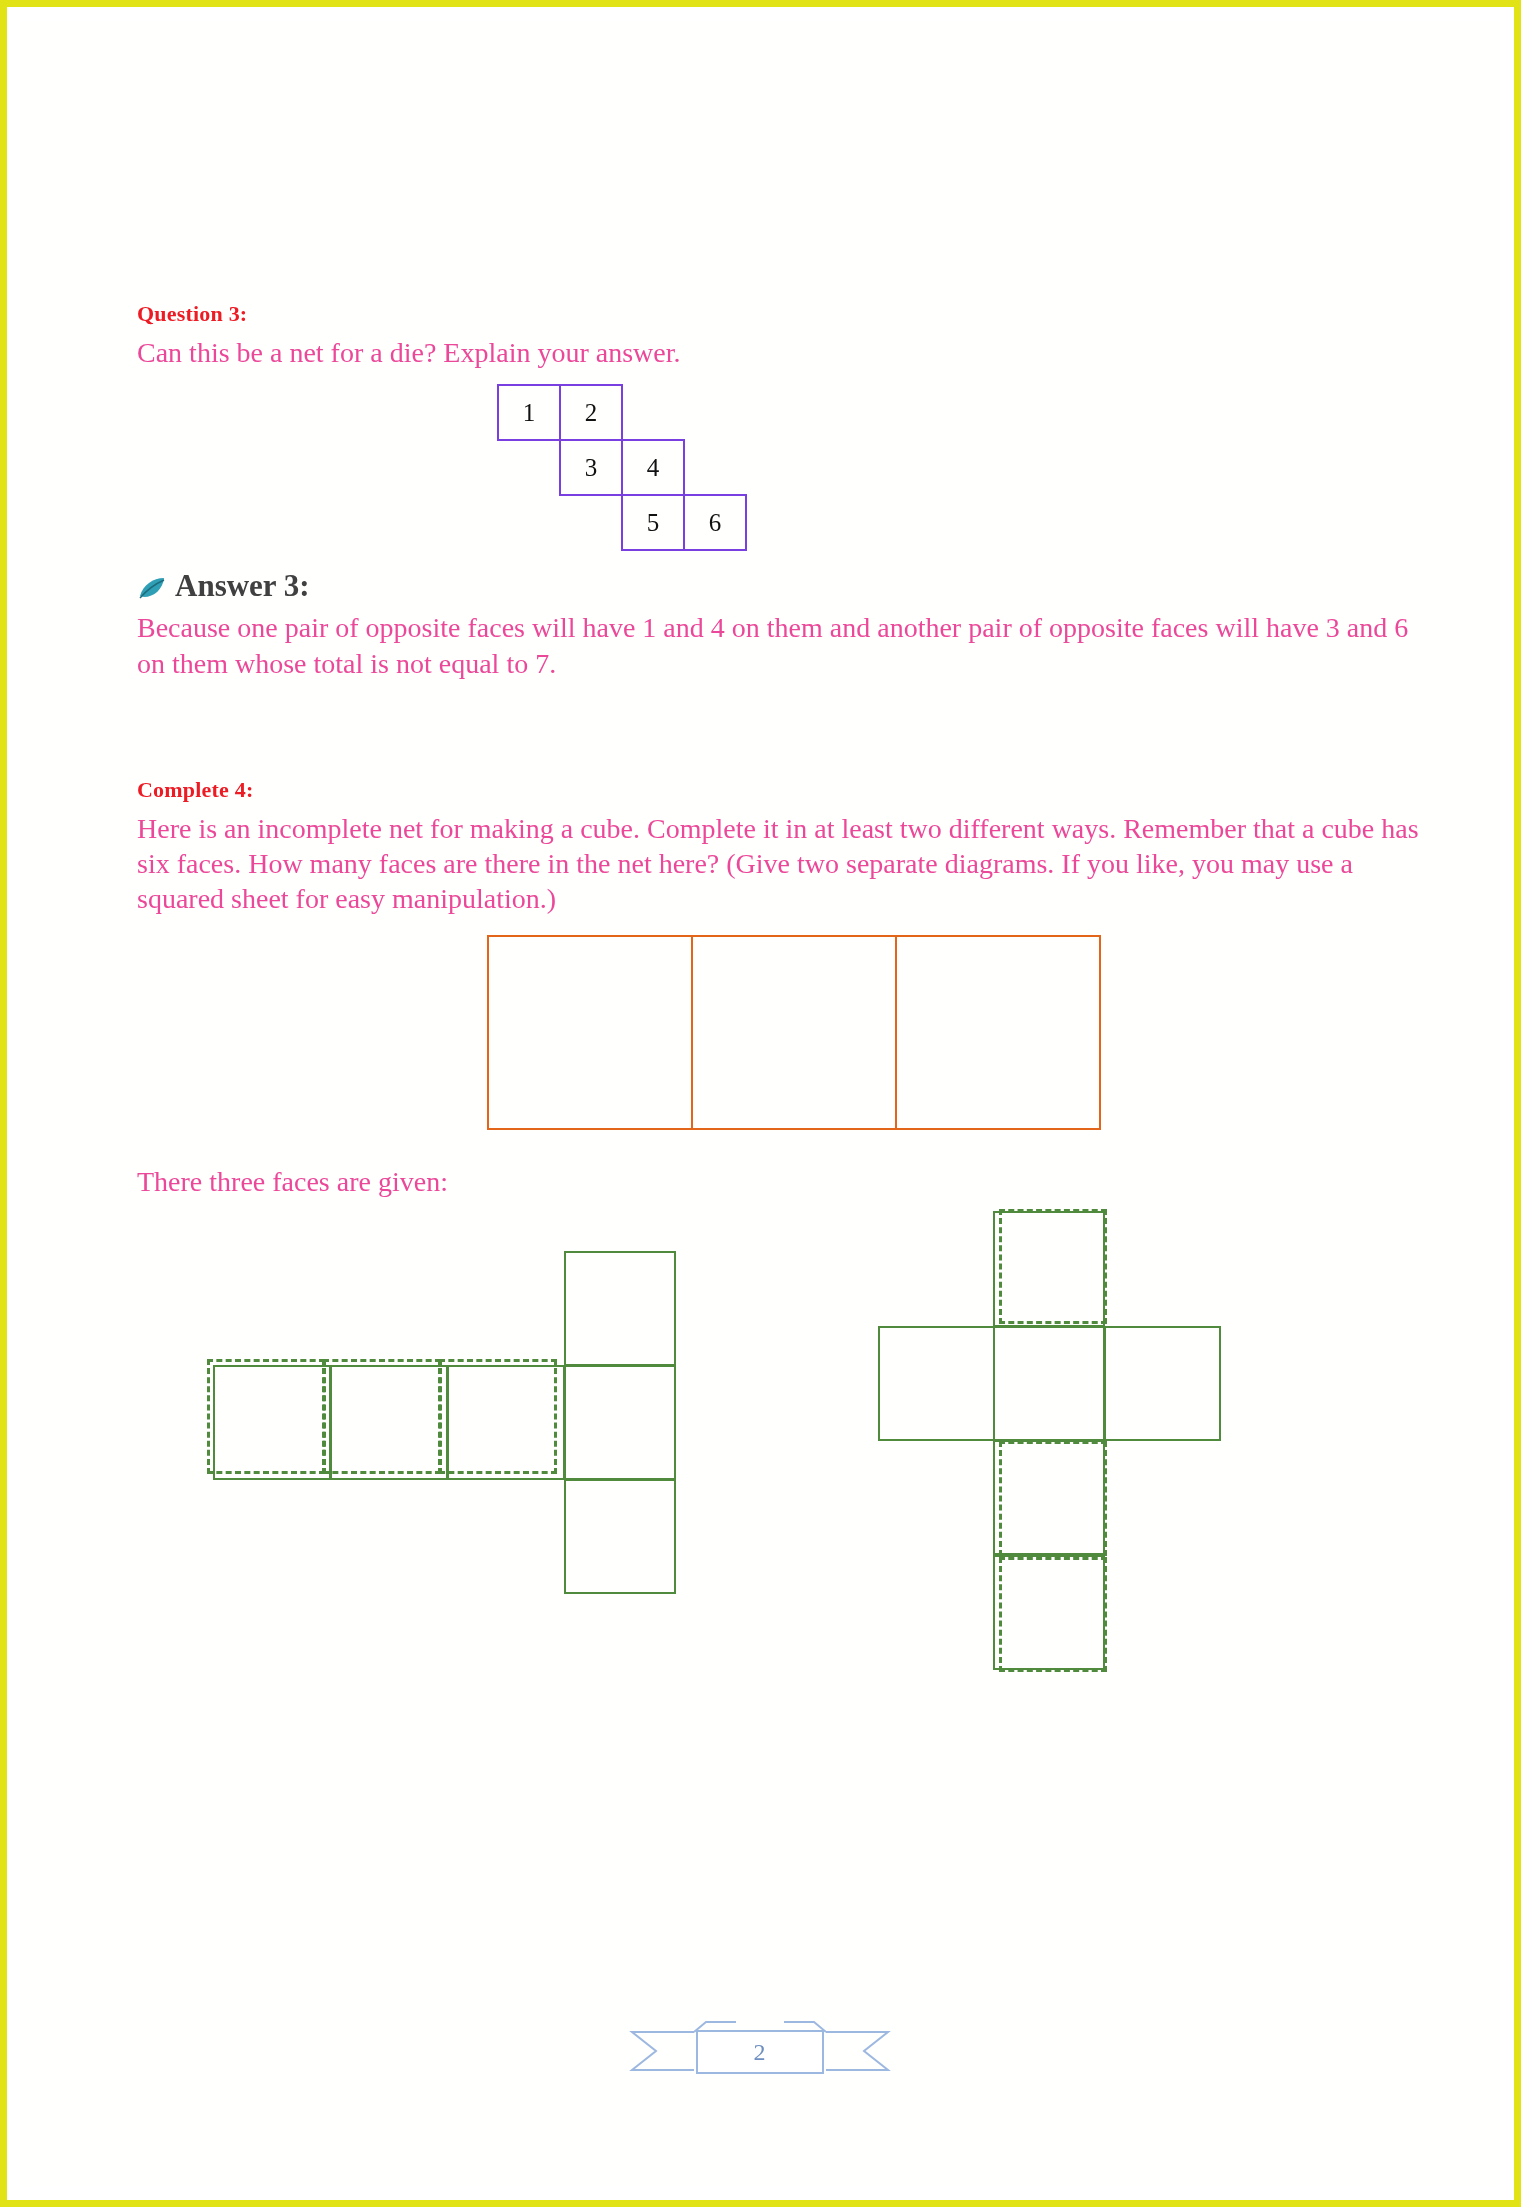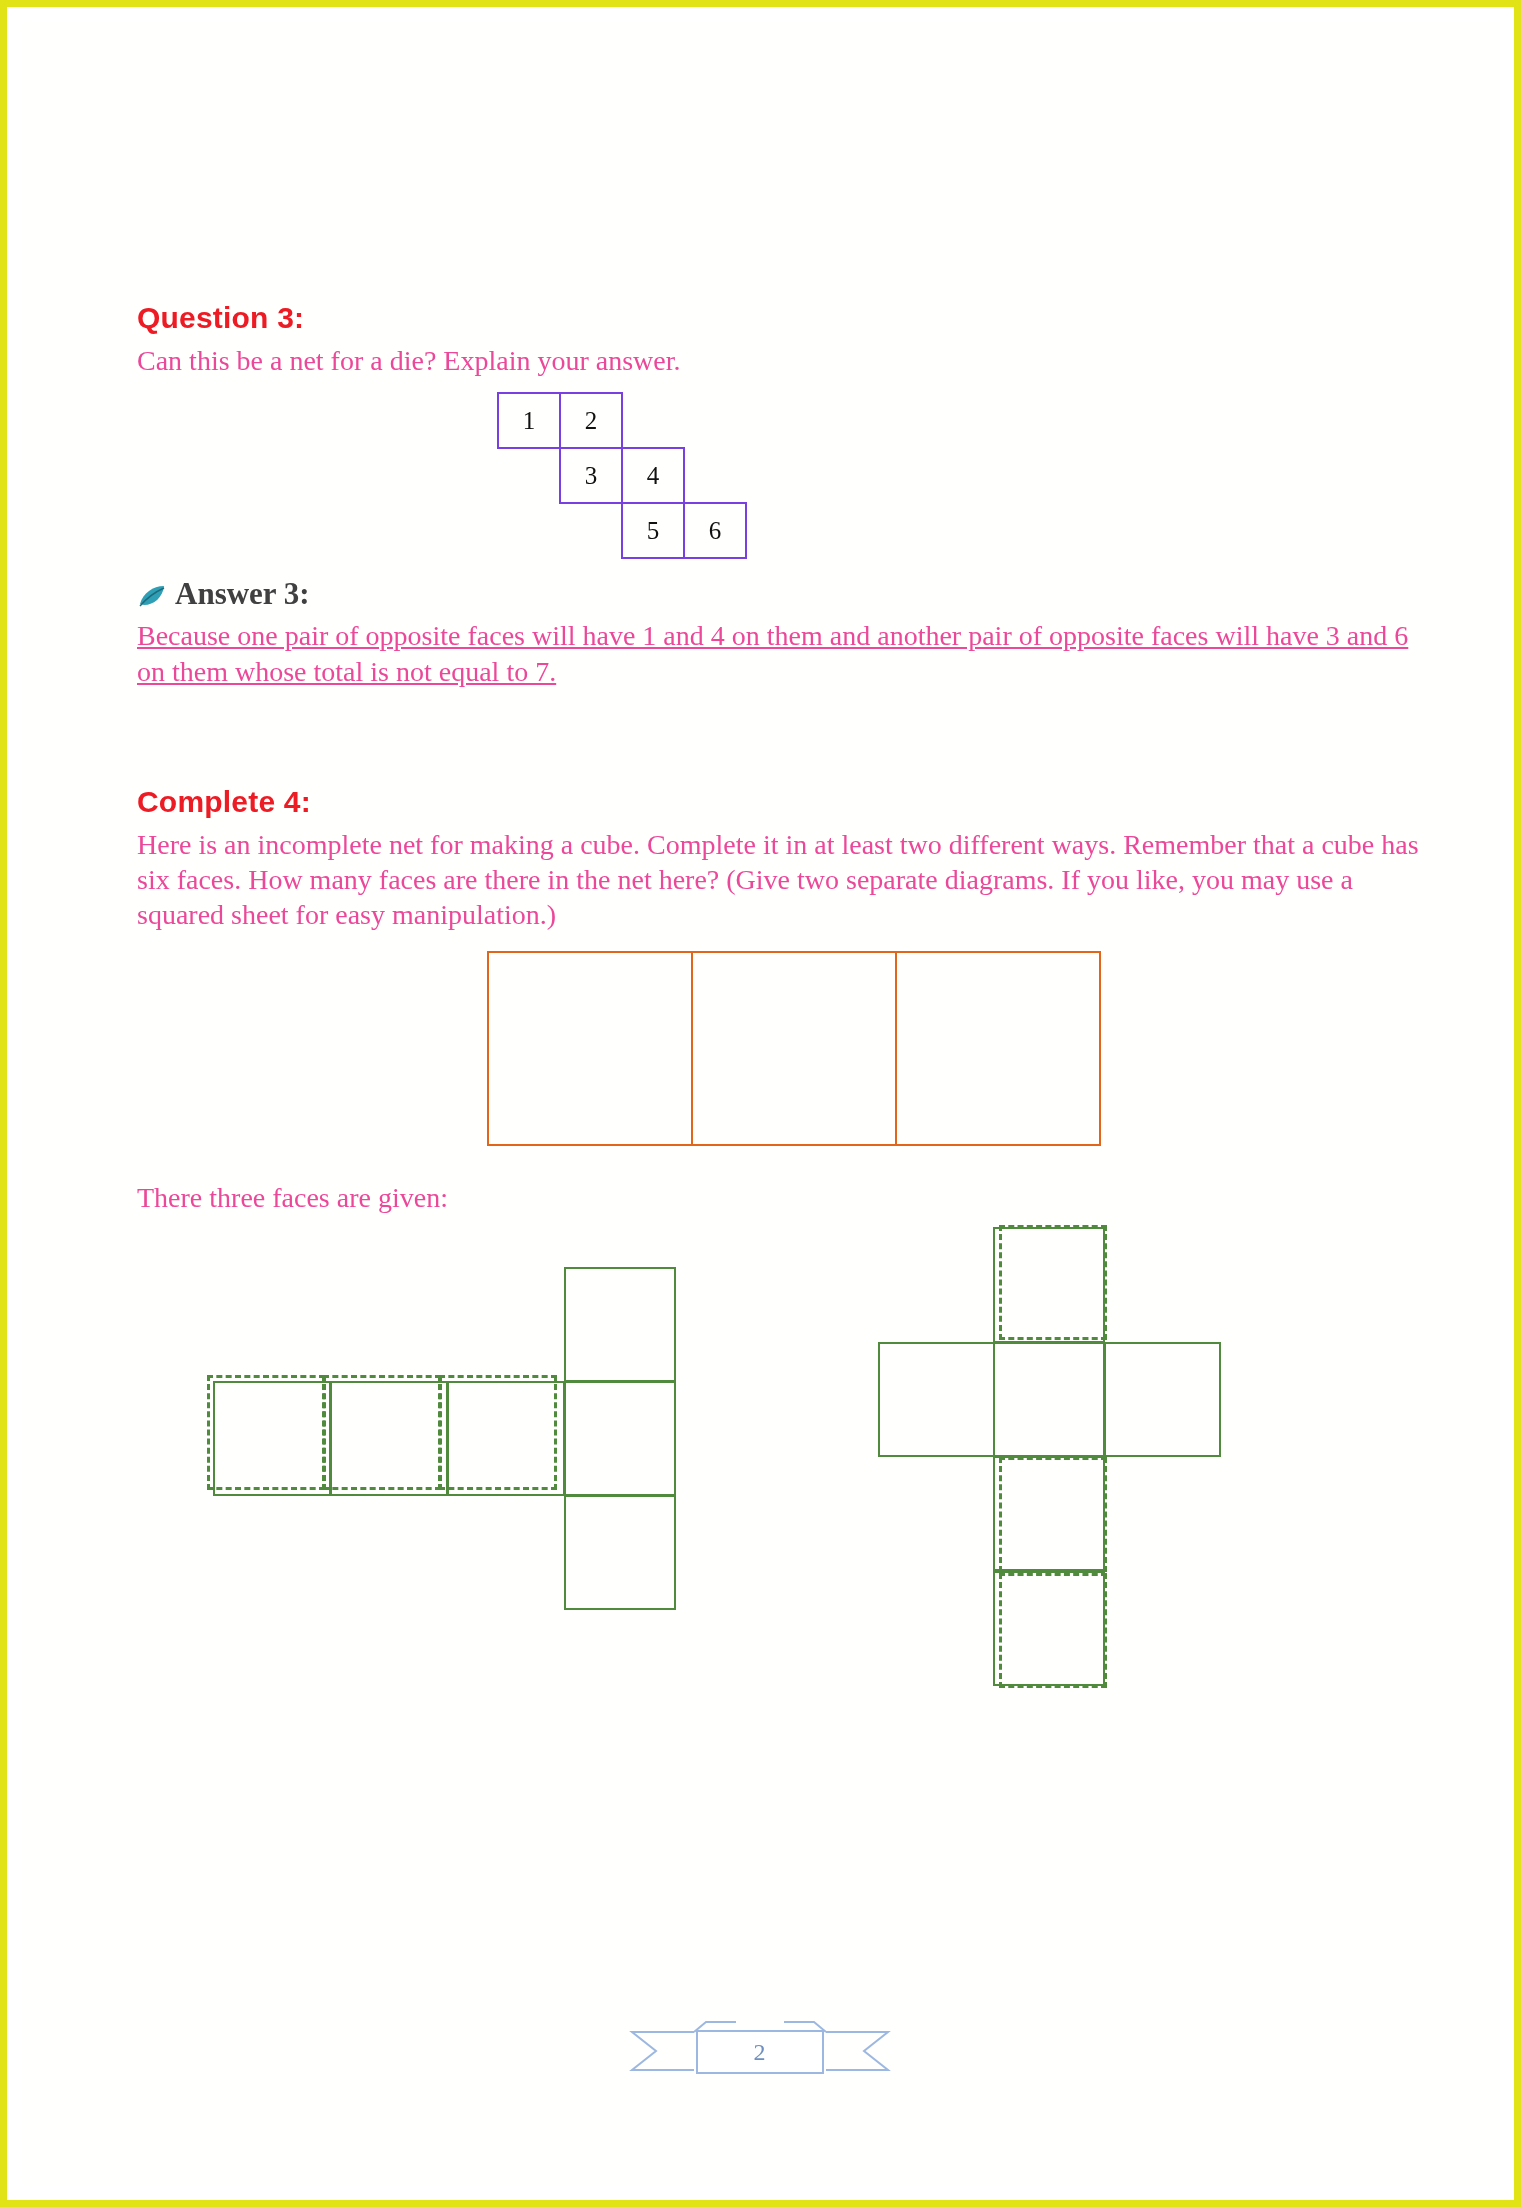--- a/index.html
+++ b/index.html
@@ -31,22 +31,22 @@
   }
   .content {
     position: absolute;
     left: 116px;
     top: 280px;
     width: 1290px;
   }
   .q-head {
     color: #ed1c24;
     font-weight: bold;
-    font-size: 30px;
-    font-family: Liberation Sans, sans-serif;
+    font-size: 22px;
+    font-family: Liberation Serif, serif;
     margin: 0 0 8px 0;
     letter-spacing: 0.2px;
   }
   .a-head {
     color: #404040;
     font-weight: bold;
     font-size: 31px;
     font-family: "Liberation Serif", serif;
     margin: 0 0 6px 0;
     display: flex;
@@ -61,21 +61,20 @@
   }
   .body-text {
     font-size: 28px;
     line-height: 1.26;
     color: #ec4899;
     font-family: "Liberation Serif", serif;
     margin: 0;
   }
   .body-text.tight {
     margin-top: 2px;
-    text-decoration: underline;
   }
   .spacer-lg { height: 96px; }
   .spacer-md { height: 34px; }
 
   
   .die-net {
     position: relative;
     width: 270px;
     height: 170px;
     margin: 14px 0 14px 360px;

